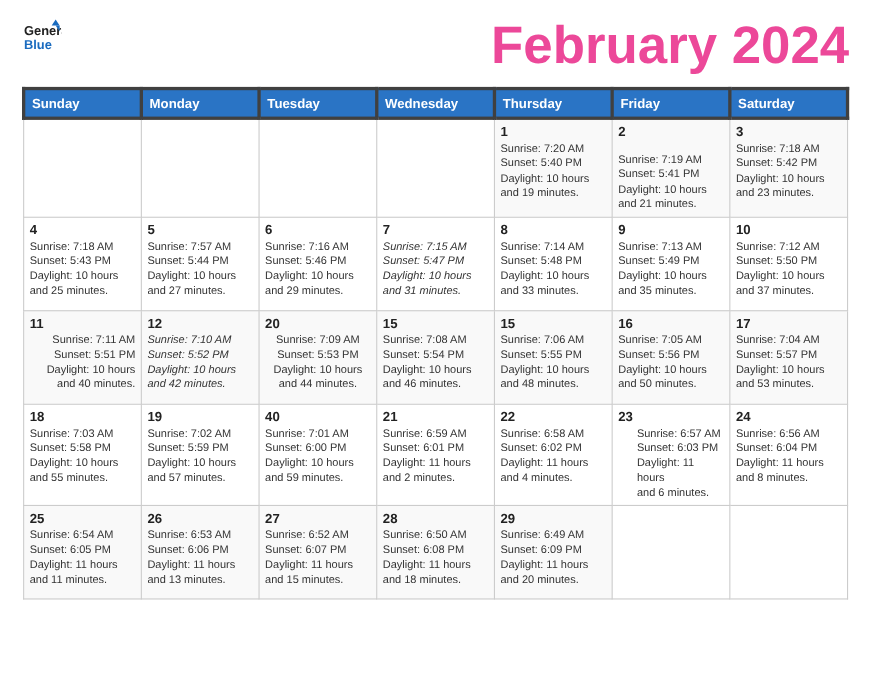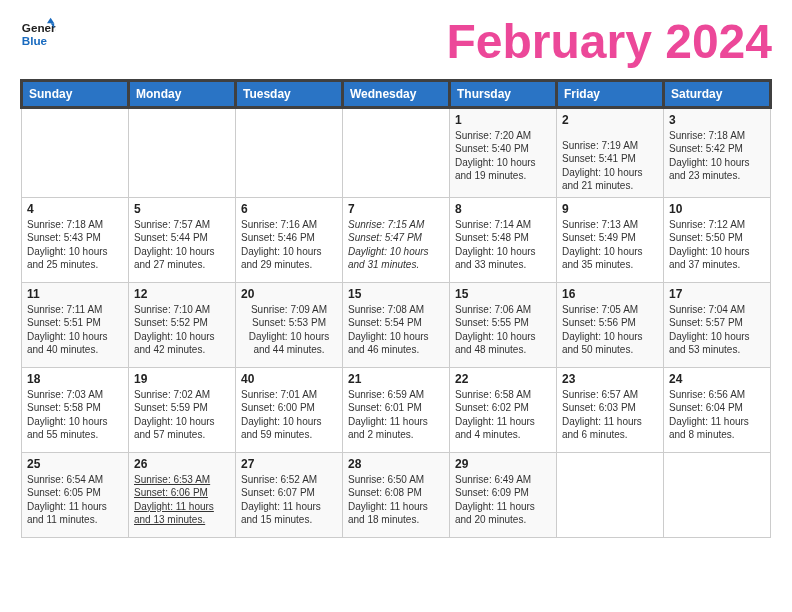--- a/index.html
+++ b/index.html
@@ -185,28 +185,28 @@
           <span class="day-number">10</span>
           <div class="cell-text" style="white-space: pre-line;">Sunrise: 7:12 AM
 Sunset: 5:50 PM
 Daylight: 10 hours
 and 37 minutes.</div>
         </td>
       </tr>
       <tr>
         <td>
           <span class="day-number">11</span>
-          <div class="cell-text" style="white-space: pre-line;">Sunrise: 7:11 AM
+          <div class="cell-text" style="white-space: pre-line; text-align: right;">Sunrise: 7:11 AM
 Sunset: 5:51 PM
 Daylight: 10 hours
 and 40 minutes.</div>
         </td>
         <td>
           <span class="day-number">12</span>
-          <div class="cell-text" style="white-space: pre-line;">Sunrise: 7:10 AM
+          <div class="cell-text" style="white-space: pre-line; font-style: italic;">Sunrise: 7:10 AM
 Sunset: 5:52 PM
 Daylight: 10 hours
 and 42 minutes.</div>
         </td>
         <td>
           <span class="day-number">20</span>
           <div class="cell-text" style="white-space: pre-line; text-align: center;">Sunrise: 7:09 AM
 Sunset: 5:53 PM
 Daylight: 10 hours
 and 44 minutes.</div>
@@ -271,21 +271,21 @@
         </td>
         <td>
           <span class="day-number">22</span>
           <div class="cell-text" style="white-space: pre-line;">Sunrise: 6:58 AM
 Sunset: 6:02 PM
 Daylight: 11 hours
 and 4 minutes.</div>
         </td>
         <td>
           <span class="day-number">23</span>
-          <div class="cell-text" style="white-space: pre-line;">Sunrise: 6:57 AM
+          <div class="cell-text" style="white-space: pre-line; margin-left: 17px;">Sunrise: 6:57 AM
 Sunset: 6:03 PM
 Daylight: 11 hours
 and 6 minutes.</div>
         </td>
         <td>
           <span class="day-number">24</span>
           <div class="cell-text" style="white-space: pre-line;">Sunrise: 6:56 AM
 Sunset: 6:04 PM
 Daylight: 11 hours
 and 8 minutes.</div>
@@ -294,21 +294,21 @@
       <tr>
         <td>
           <span class="day-number">25</span>
           <div class="cell-text" style="white-space: pre-line;">Sunrise: 6:54 AM
 Sunset: 6:05 PM
 Daylight: 11 hours
 and 11 minutes.</div>
         </td>
         <td>
           <span class="day-number">26</span>
-          <div class="cell-text" style="white-space: pre-line; text-decoration: underline;">Sunrise: 6:53 AM
+          <div class="cell-text" style="white-space: pre-line;">Sunrise: 6:53 AM
 Sunset: 6:06 PM
 Daylight: 11 hours
 and 13 minutes.</div>
         </td>
         <td>
           <span class="day-number">27</span>
           <div class="cell-text" style="white-space: pre-line;">Sunrise: 6:52 AM
 Sunset: 6:07 PM
 Daylight: 11 hours
 and 15 minutes.</div>

